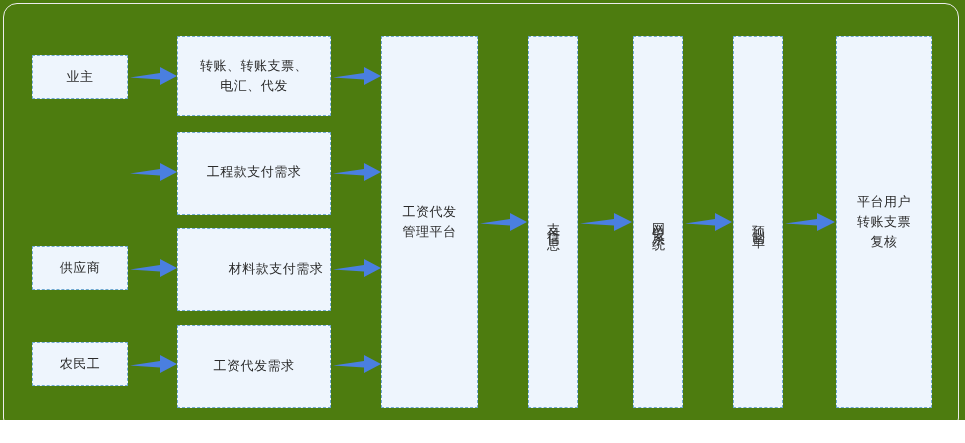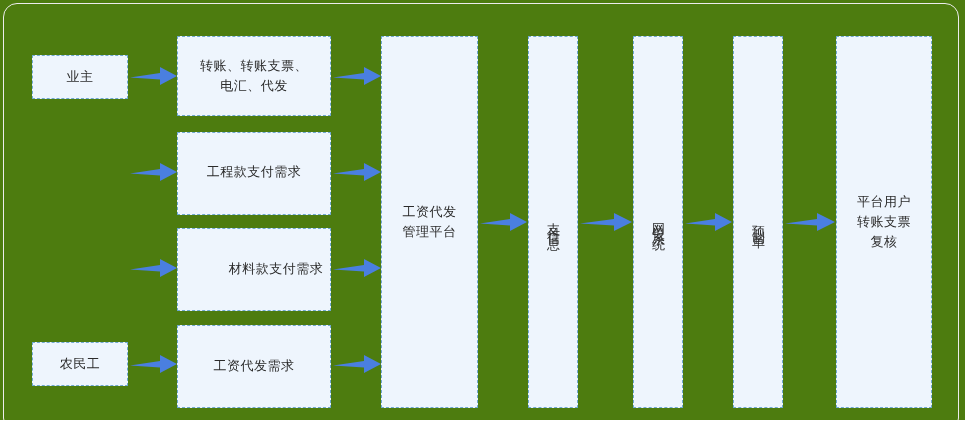--- a/index.html
+++ b/index.html
@@ -58,20 +58,23 @@
 
 <div id="canvas">
 
   <div id="outer-frame"></div>
 
   <div class="node" style="left:32px; top:55px; width:96px; height:44px;">
     <span class="lbl">业主</span>
   </div>
 
 
+  <div class="node" style="left:32px; top:246px; width:96px; height:44px;">
+    <span class="lbl">供应商</span>
+  </div>
 
   <div class="node" style="left:32px; top:342px; width:96px; height:44px;text-align:center;">
     <span class="lbl">农民工</span>
   </div>
 
   <div class="node" style="left:177px; top:36px; width:154px; height:80px;">
     <span class="lbl">转账、转账支票、
 电汇、代发</span>
   </div>
 

